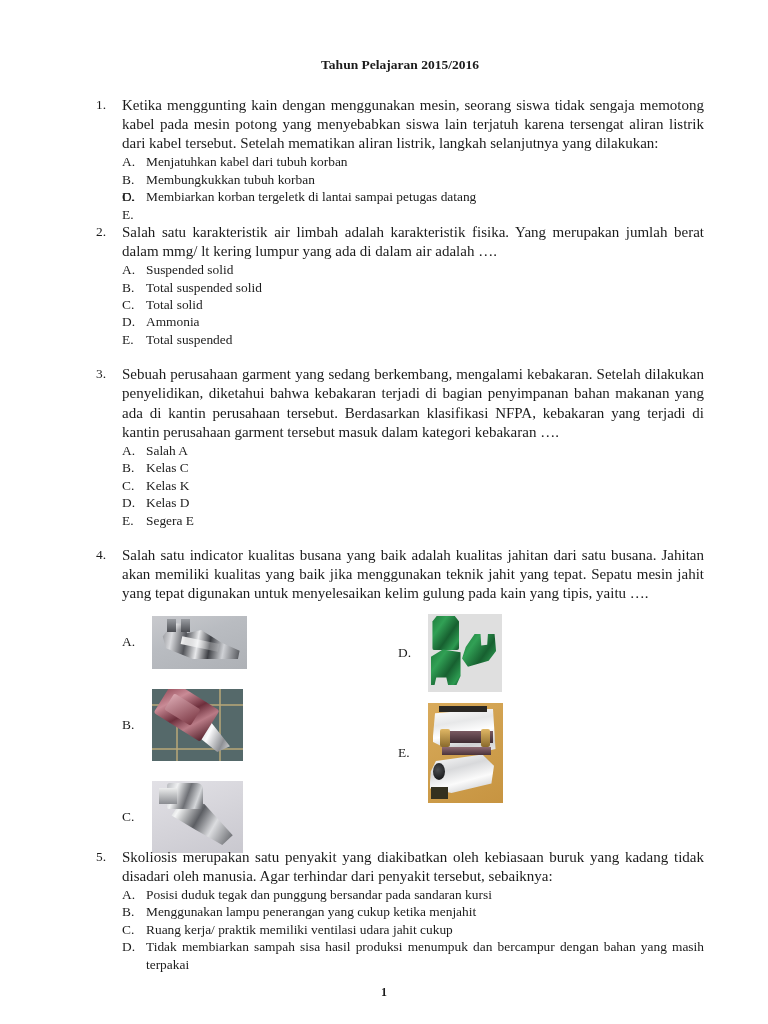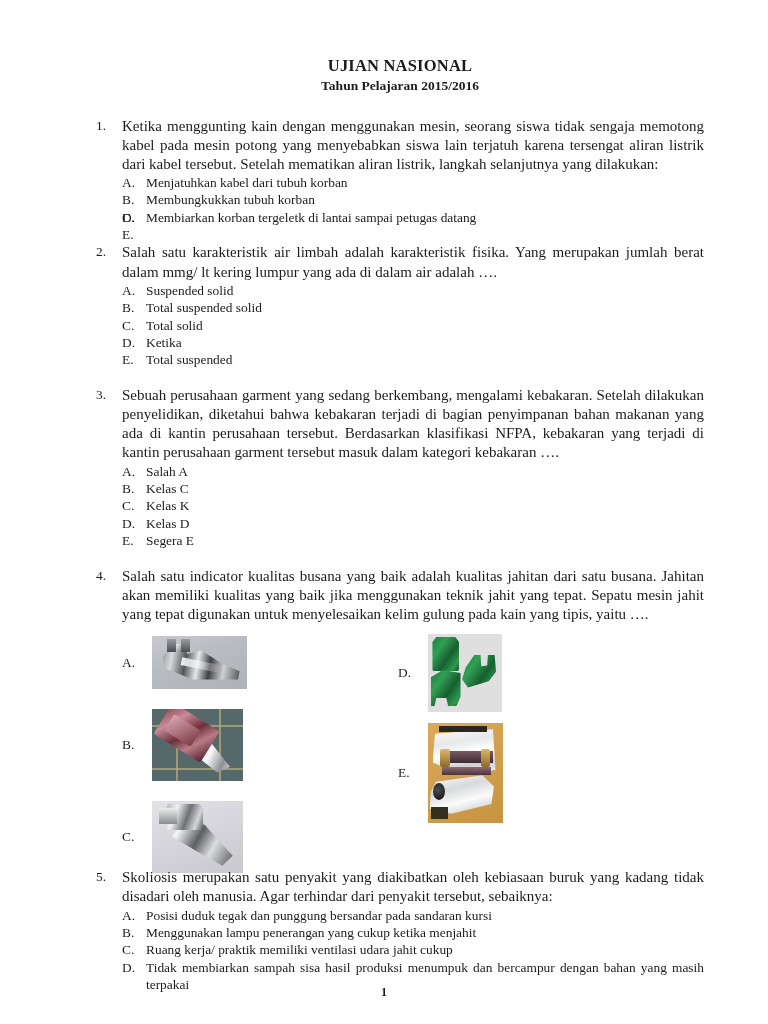--- a/index.html
+++ b/index.html
@@ -285,21 +285,20 @@
     font-size: 12px;
     font-weight: bold;
   }
 </style>
 </head>
 <body>
 
 <div class="page">
 
   <div class="doc-header">
-    <div class="doc-title">UJIAN NASIONAL</div>
     <div class="doc-subtitle">Tahun Pelajaran 2015/2016</div>
   </div>
 
   <div class="question">
     <div class="q-num">1.</div>
     <div class="q-body">
       <p class="q-stem">Ketika menggunting kain dengan menggunakan mesin, seorang siswa tidak sengaja memotong kabel pada mesin potong yang menyebabkan siswa lain terjatuh karena tersengat aliran listrik dari kabel tersebut. Setelah mematikan aliran listrik, langkah selanjutnya yang dilakukan:</p>
       <ul class="options">
         <li class="option left-align">
           <span class="opt-letter">A.</span><span>Menjatuhkan kabel dari tubuh korban</span>
@@ -328,21 +327,21 @@
         <li class="option left-align">
           <span class="opt-letter">A.</span><span>Suspended solid</span>
         </li>
         <li class="option left-align">
           <span class="opt-letter">B.</span><span>Total suspended solid</span>
         </li>
         <li class="option left-align">
           <span class="opt-letter">C.</span><span>Total solid</span>
         </li>
         <li class="option left-align">
-          <span class="opt-letter">D.</span><span>Ketika</span>
+          <span class="opt-letter">D.</span><span>Ammonia</span>
         </li>
         <li class="option left-align">
           <span class="opt-letter">E.</span><span>Total suspended</span>
         </li>
       </ul>
     </div>
   </div>
 
   <div class="question">
     <div class="q-num">3.</div>

